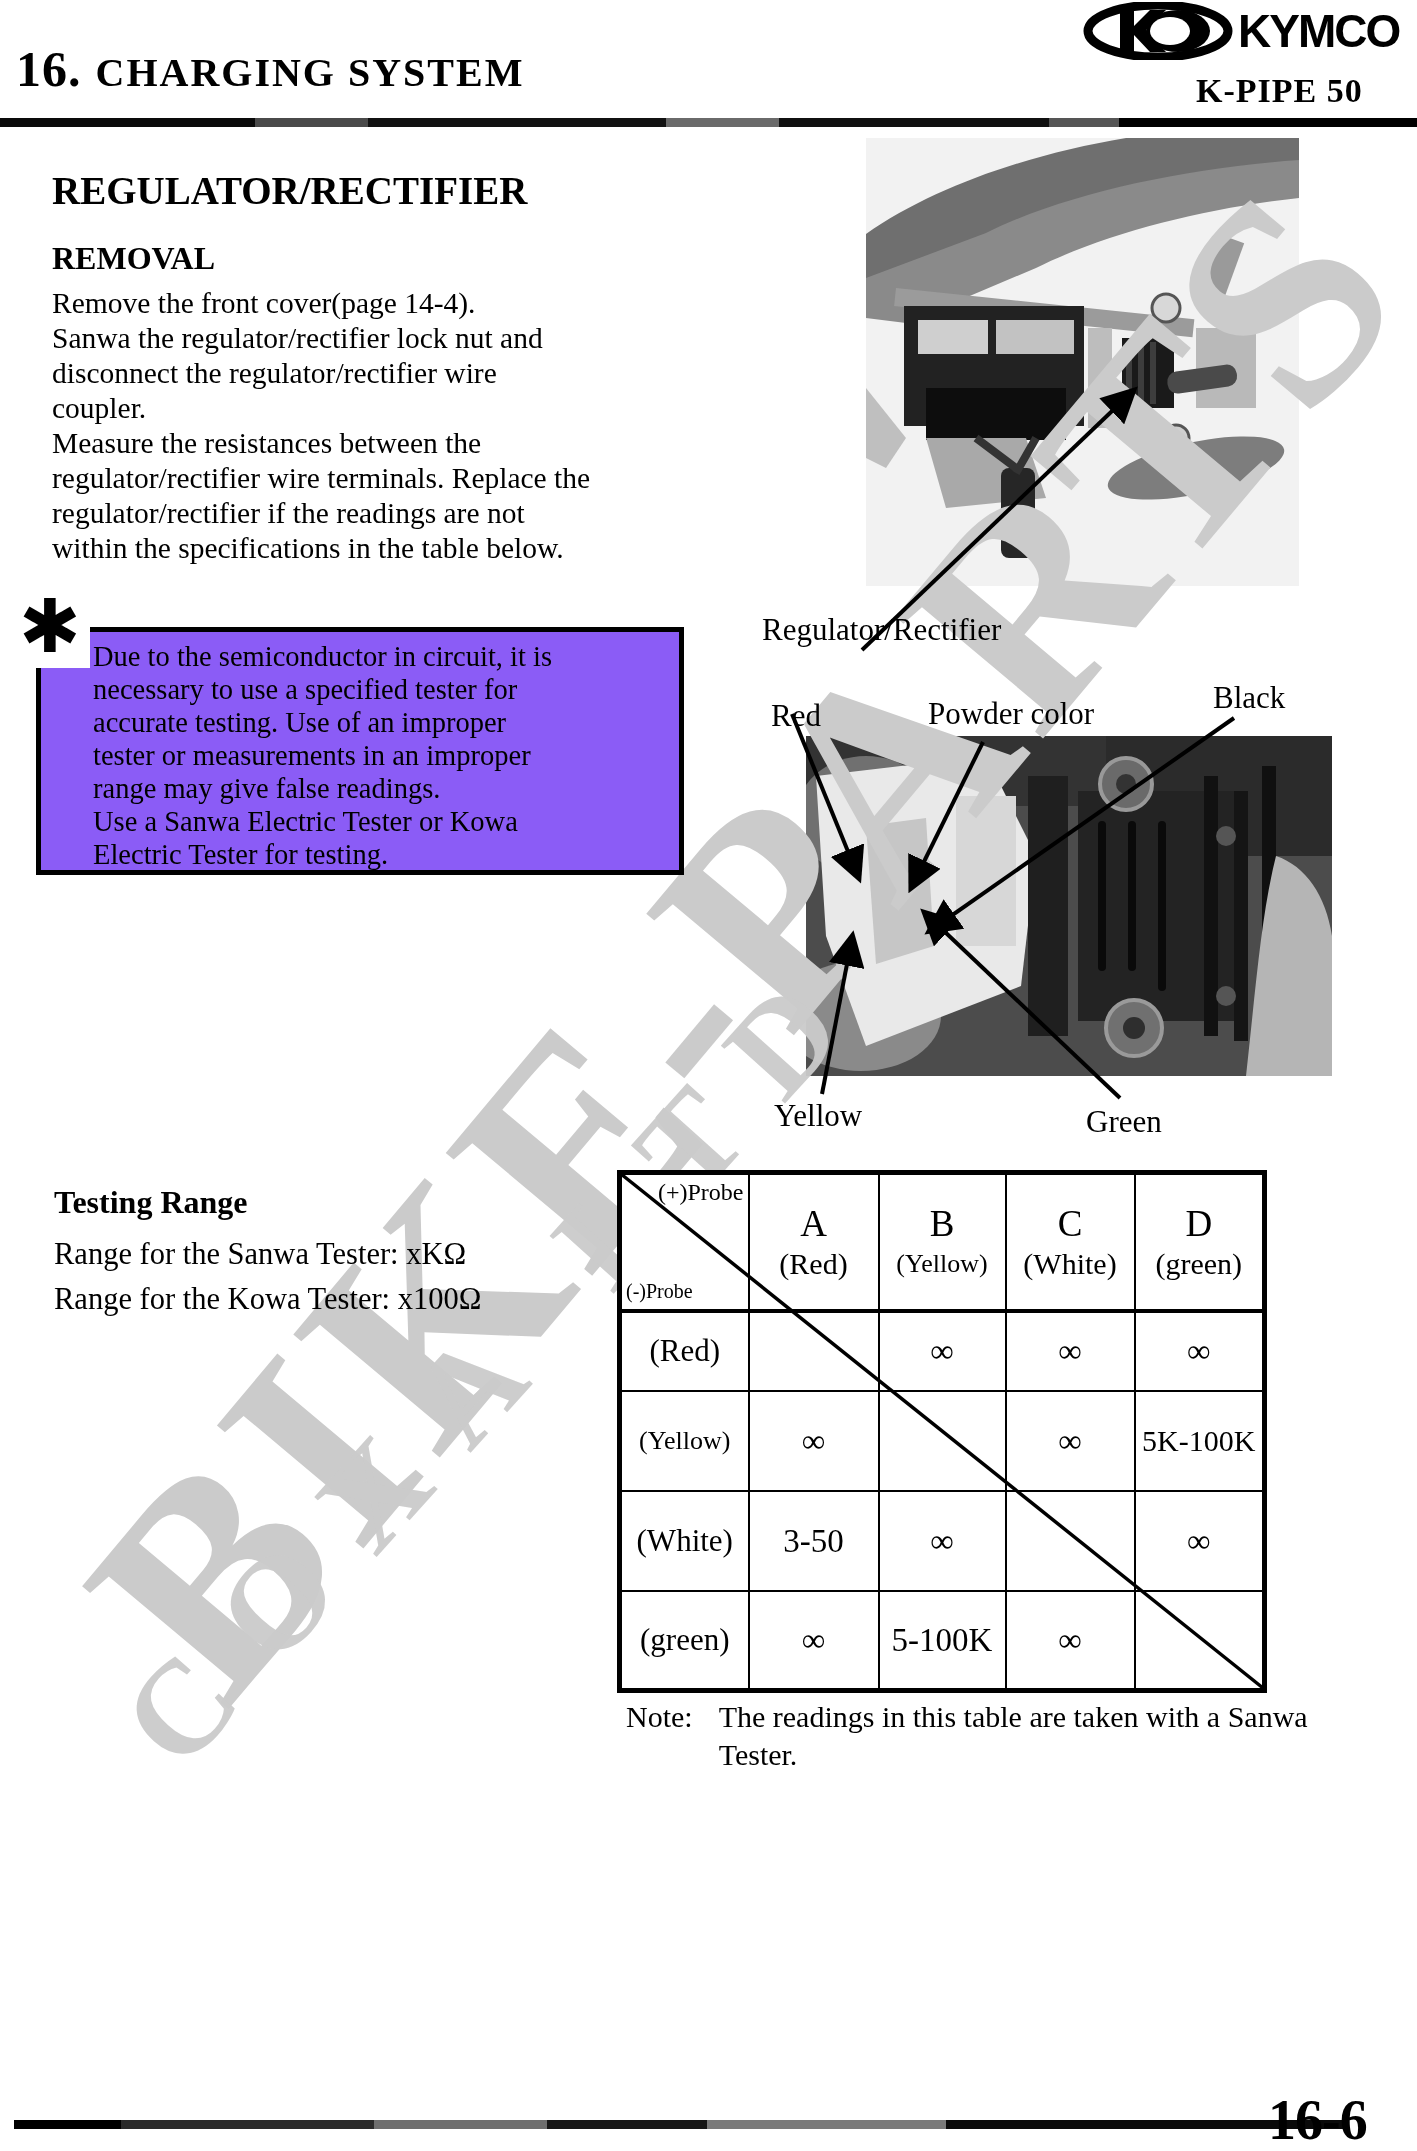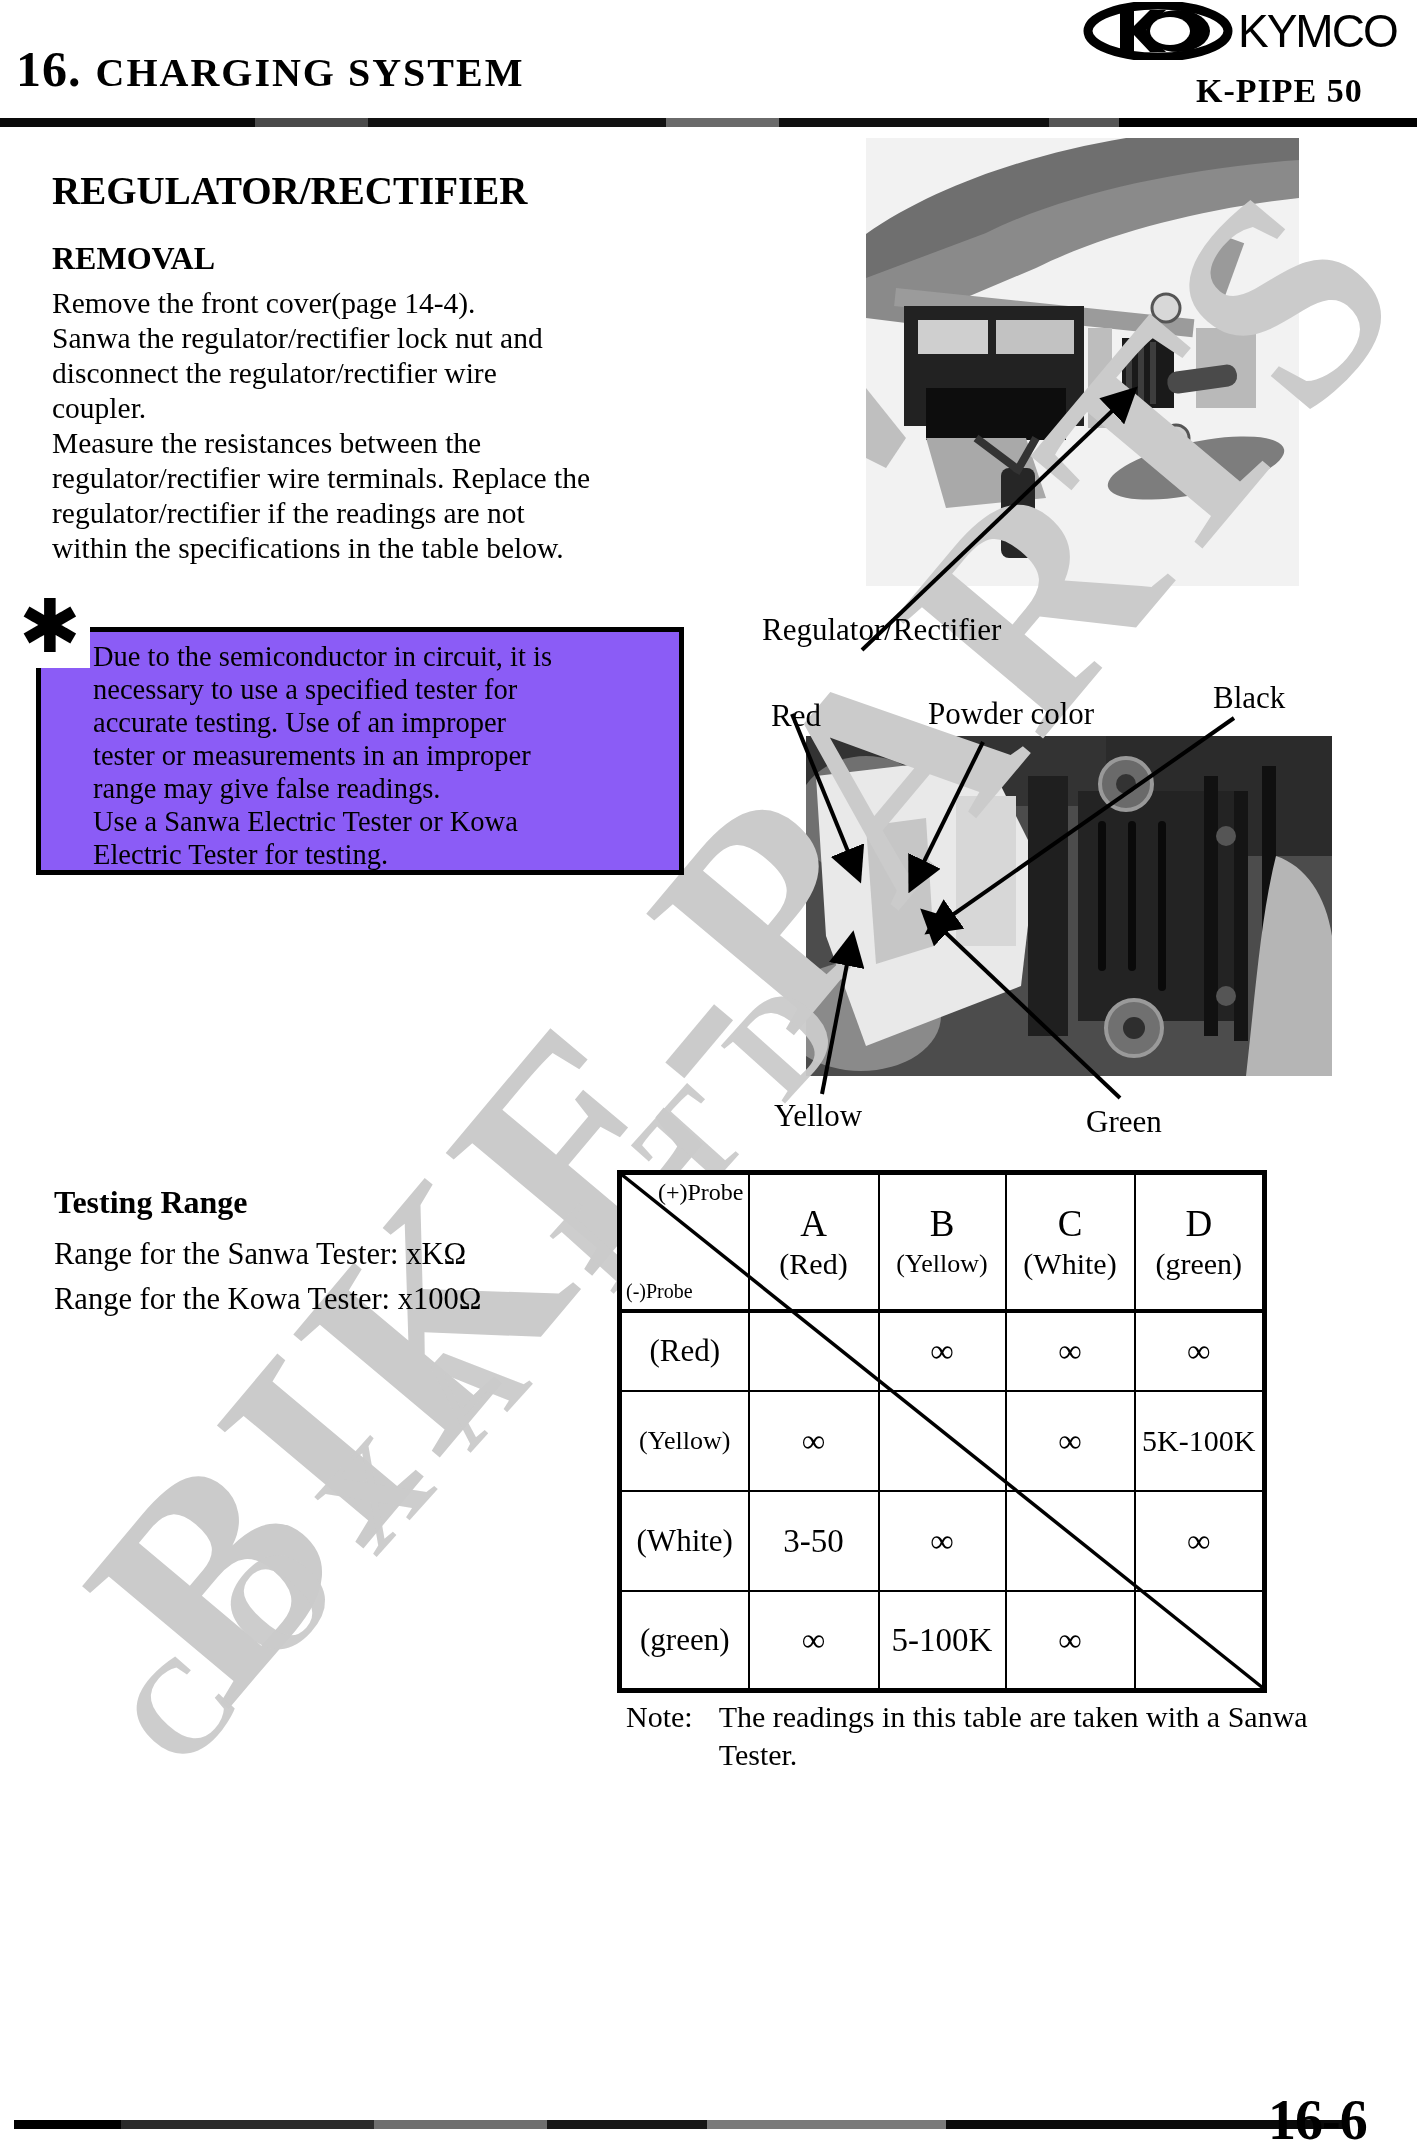--- a/index.html
+++ b/index.html
@@ -14,21 +14,21 @@
     background:#ffffff;
     overflow:hidden;
   }
   .abs{position:absolute;}
 
   
   #chapter-line{left:16px;top:40px;display:flex;align-items:baseline;z-index:5;}
   #chapter-no{font-size:50px;font-weight:bold;letter-spacing:1px;}
   #chapter-title{font-size:40px;font-weight:bold;margin-left:14px;letter-spacing:2px;}
   #brand-text{left:1238px;top:4px;font-family:"Liberation Sans",sans-serif;
-    font-size:46px;font-weight:normal;letter-spacing:-2px;z-index:5;}
+    font-size:46px;font-weight:bold;letter-spacing:-2px;z-index:5;}
   #model-text{left:1196px;top:72px;font-size:34px;font-weight:bold;letter-spacing:1px;z-index:5;}
   #logo{left:1082px;top:2px;z-index:5;}
   #header-rule{left:0;top:118px;width:1417px;height:9px;z-index:5;
     background:linear-gradient(90deg,#0a0a0a 0 18%,#4a4a4a 18% 26%,#111 26% 47%,#6a6a6a 47% 55%,#101010 55% 74%,#555 74% 79%,#000 79% 100%);}
 
   
   #section-title{left:52px;top:168px;font-size:39px;font-weight:bold;z-index:5;}
   #subsection-title{left:52px;top:240px;font-size:32px;font-weight:bold;z-index:5;}
   #body-text{left:52px;top:286px;width:648px;font-size:29.5px;line-height:35px;z-index:5;}
 

